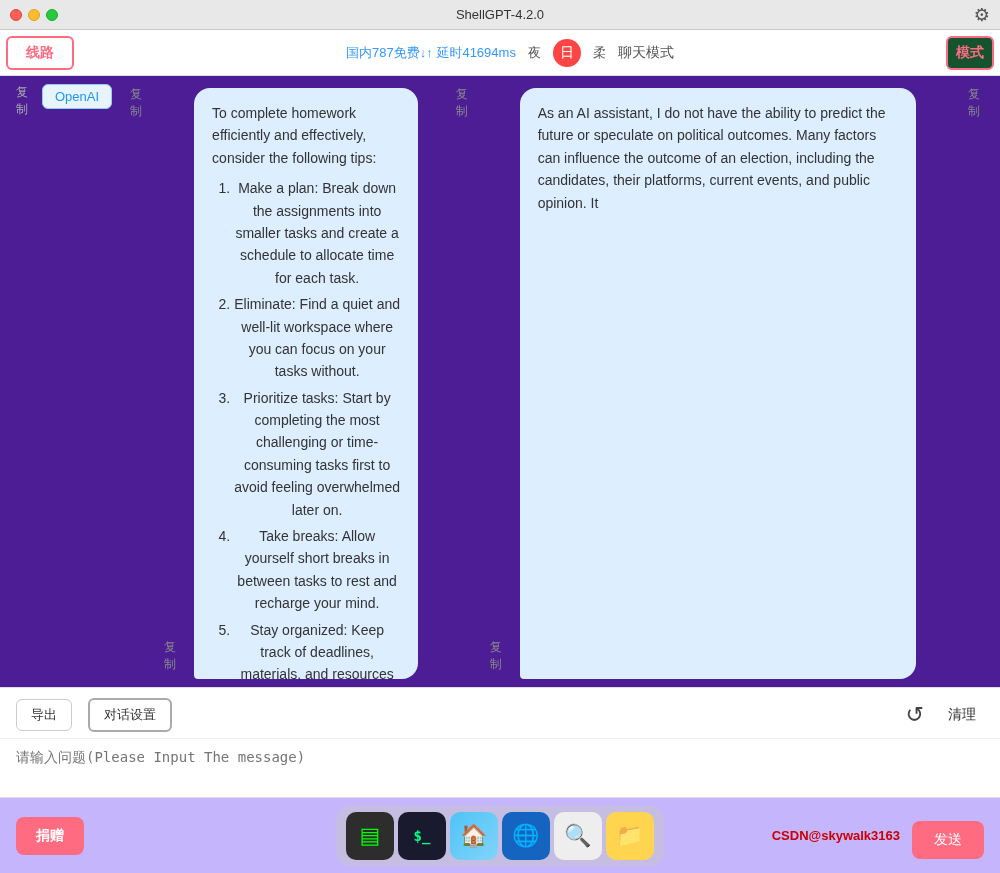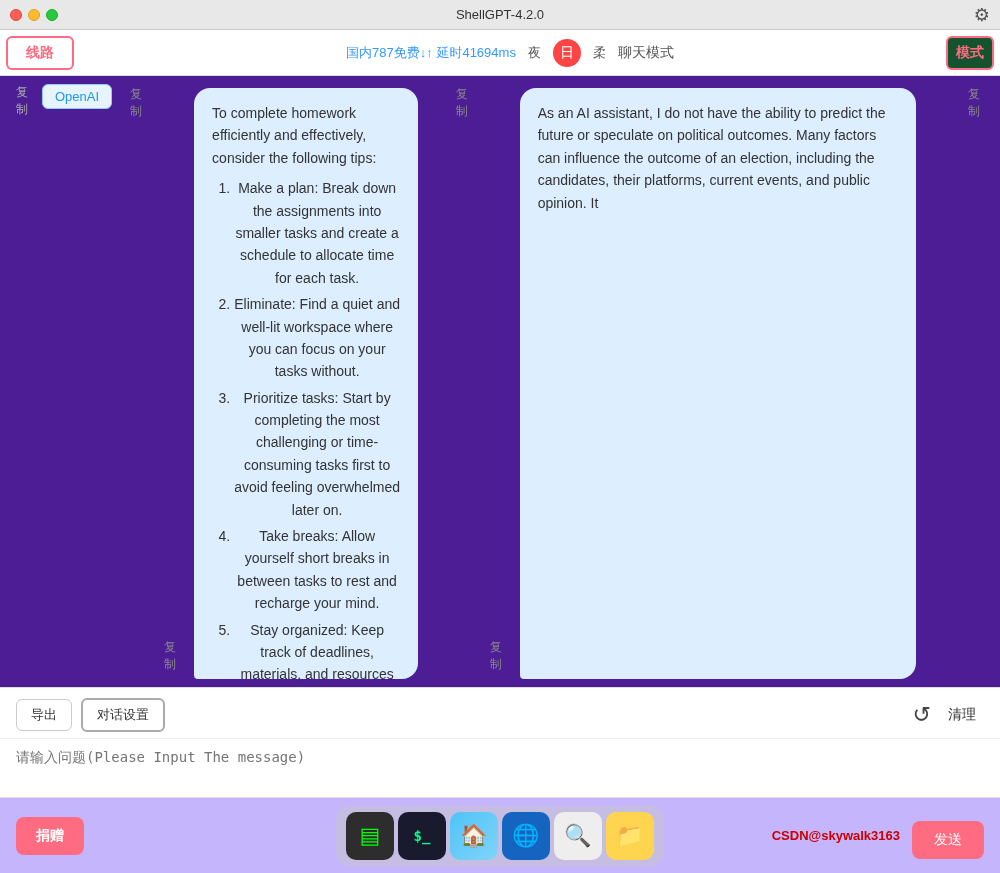--- a/index.html
+++ b/index.html
@@ -192,21 +192,21 @@
       margin-bottom: 4px;
     }
 
     
     .bottom-toolbar {
       background: #fff;
       border-top: 1px solid #e0e0e0;
       padding: 10px 16px 6px 16px;
       display: flex;
       align-items: center;
-      gap: 9px;
+      gap: 16px;
     }
     .export-btn {
       background: white;
       border: 1px solid #ccc;
       border-radius: 6px;
       padding: 6px 14px;
       font-size: 13px;
       color: #333;
       cursor: pointer;
     }

